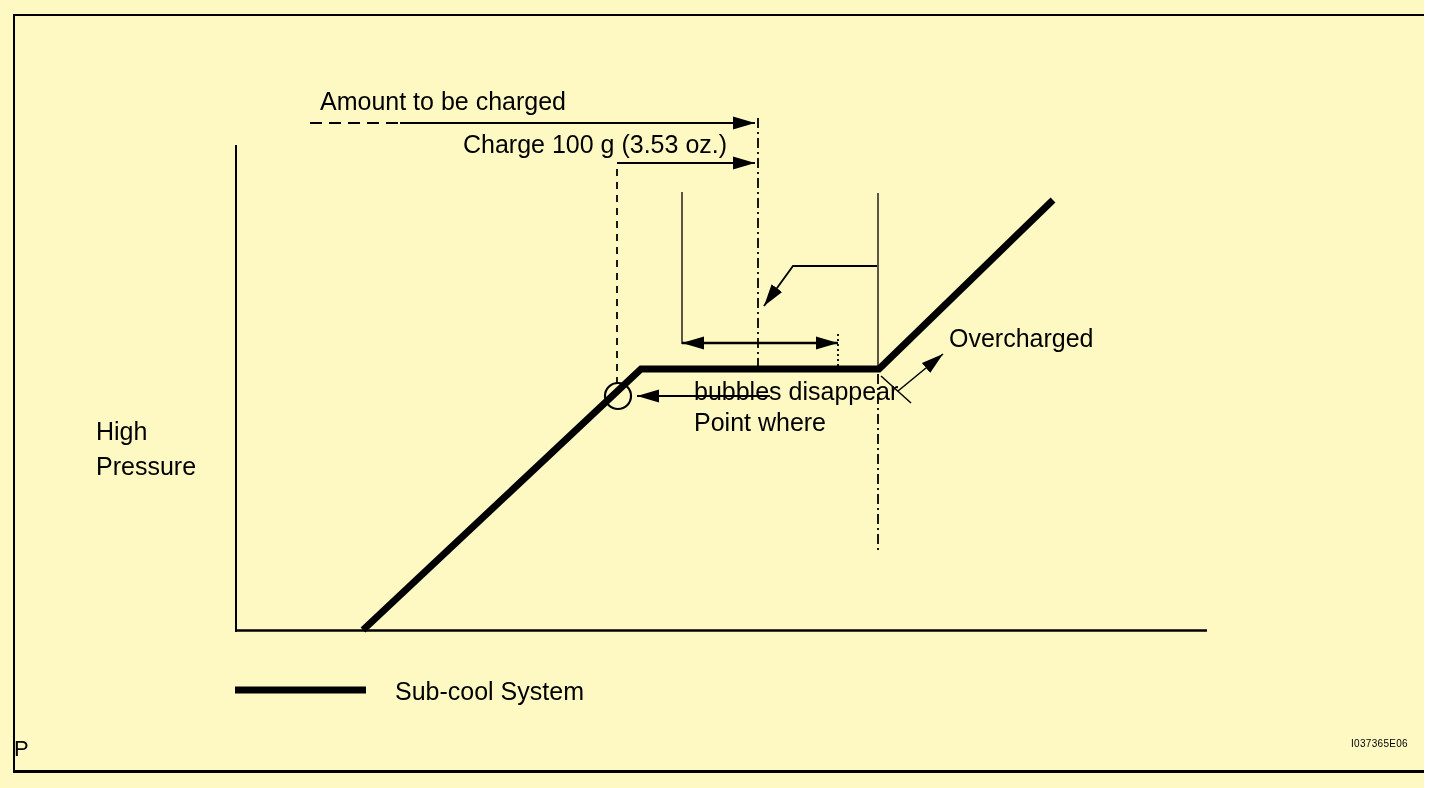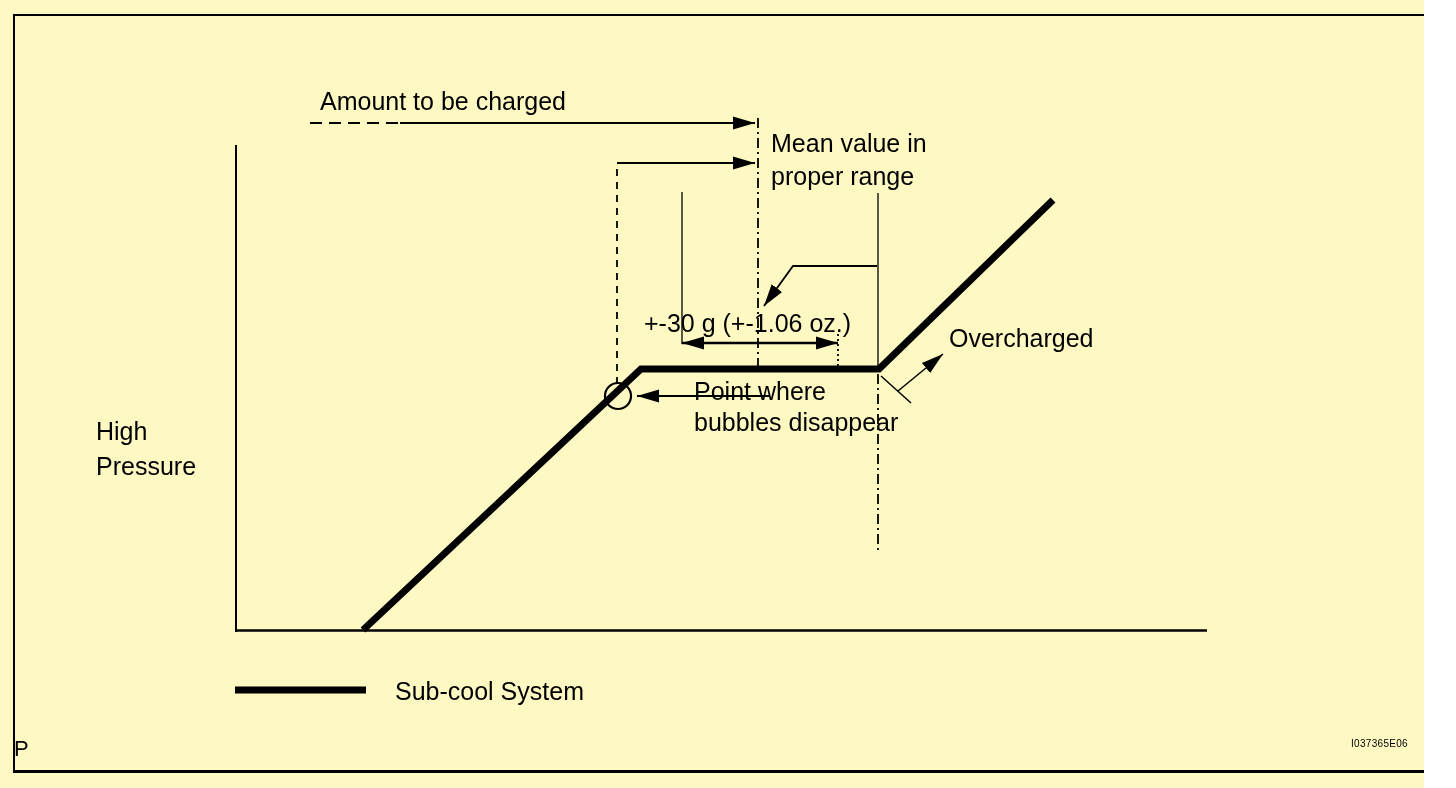--- a/index.html
+++ b/index.html
@@ -56,33 +56,29 @@
     <line x1="881" y1="376" x2="911" y2="403" stroke="#000" stroke-width="1.5"></line>
     <line x1="898" y1="391" x2="943" y2="354" stroke="#000" stroke-width="1.5" marker-end="url(#ah)"></line>
 
     <line x1="770" y1="396" x2="637" y2="396" stroke="#000" stroke-width="2.2" marker-end="url(#ah)"></line>
 
     <line x1="235" y1="690" x2="366" y2="690" stroke="#000" stroke-width="7"></line>
   </svg>
 
   <div class="lbl" style="left:320px;top:86px;">Amount to be charged</div>
 
+  <div class="lbl" style="left:463px;top:129px;">Charge 100 g (3.53 oz.)</div>
 
-  <div class="lbl mean" style="left:771px;top:127px;">
-    <span class="row">Mean value in</span>
-    <span class="row">proper range</span>
-  </div>
 
-  <div class="lbl" style="left:644px;top:308px;">+-30 g (+-1.06 oz.)</div>
 
   <div class="lbl" style="left:949px;top:323px;">Overcharged</div>
 
   <div class="lbl bubbles" style="left:694px;top:376px;">
+    <span class="row">bubbles disappear</span>
     <span class="row">Point where</span>
-    <span class="row">bubbles disappear</span>
   </div>
 
   <div class="lbl ylab" style="left:96px;top:381px;margin-top:33px;">
     <span class="row">High</span>
     <span class="row">Pressure</span>
   </div>
 
 
   <div class="lbl" style="left:371px;top:676px;margin-left:24px;">Sub-cool System</div>
 

